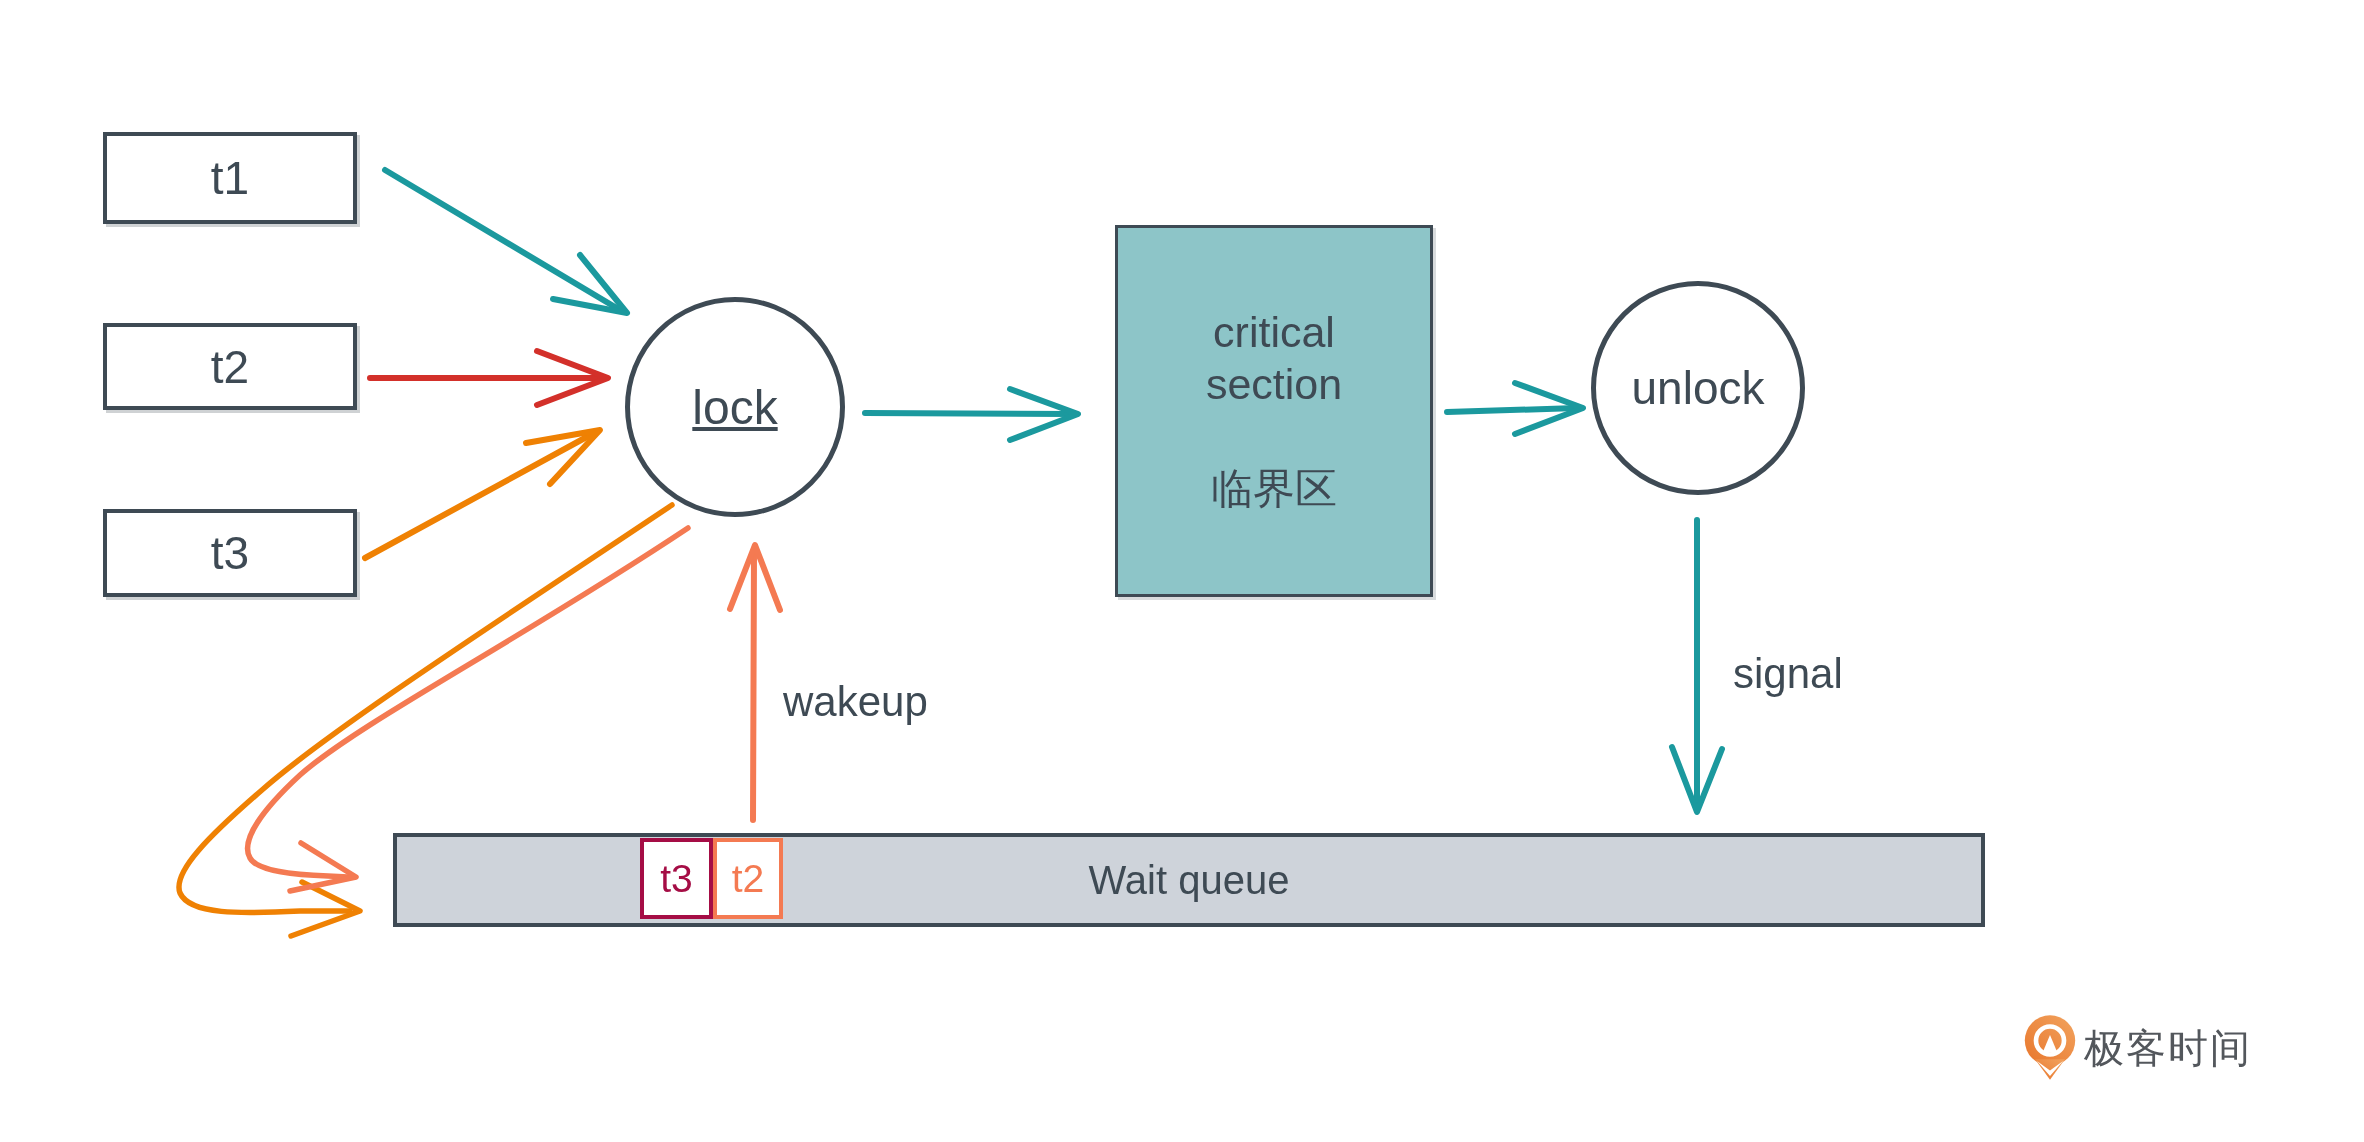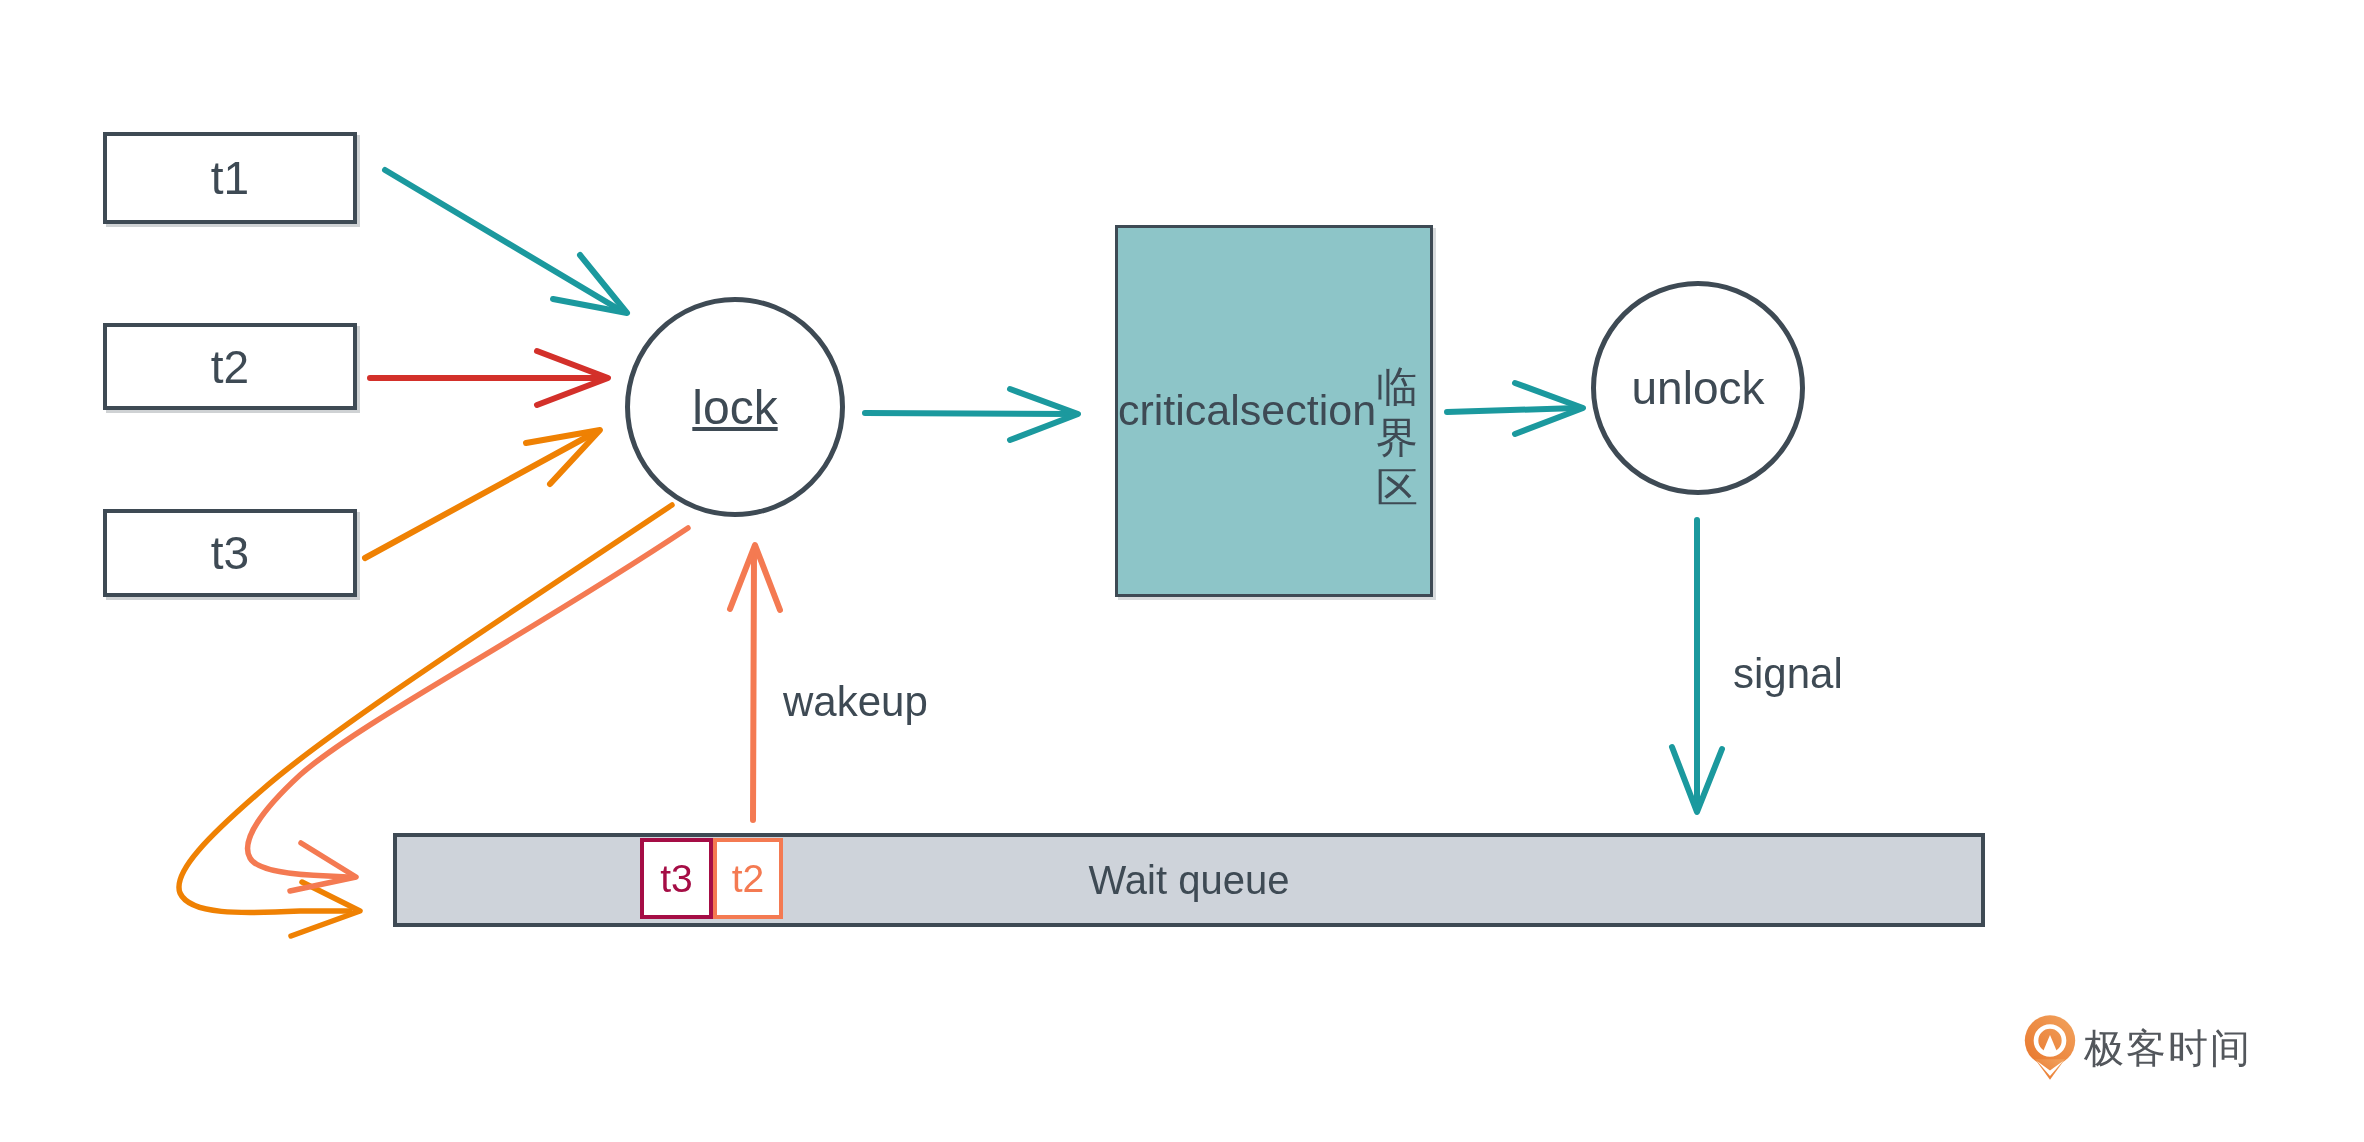--- a/index.html
+++ b/index.html
@@ -28,21 +28,21 @@
   .circle{
     position:absolute;box-sizing:border-box;border-radius:50%;
     background:#ffffff;border:5px solid var(--slate);
     display:flex;align-items:center;justify-content:center;
     font-size:48px;color:var(--slate);
   }
   .critical{
     position:absolute;box-sizing:border-box;
     left:1115px;top:225px;width:318px;height:372px;
     background:var(--critical-fill);border:3px solid var(--slate);
-    display:flex;flex-direction:row;align-items:center;justify-content:center;
+    display:flex;flex-direction:column;align-items:center;justify-content:center;
     font-size:43px;color:var(--slate);line-height:1.2;
     box-shadow:3px 3px 0 rgba(62,74,84,.2);
   }
   .critical .cjk{margin-top:54px;font-size:42px;}
   .queue{
     position:absolute;box-sizing:border-box;
     left:393px;top:833px;width:1592px;height:94px;
     background:var(--queue-fill);border:4px solid var(--slate);
     display:flex;align-items:center;justify-content:center;
     font-size:40px;color:var(--slate);

